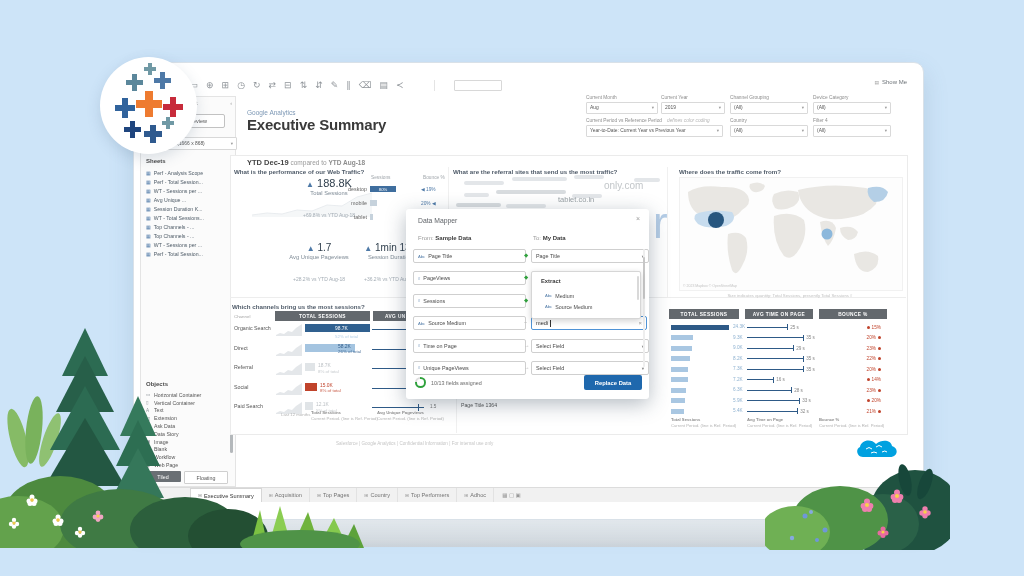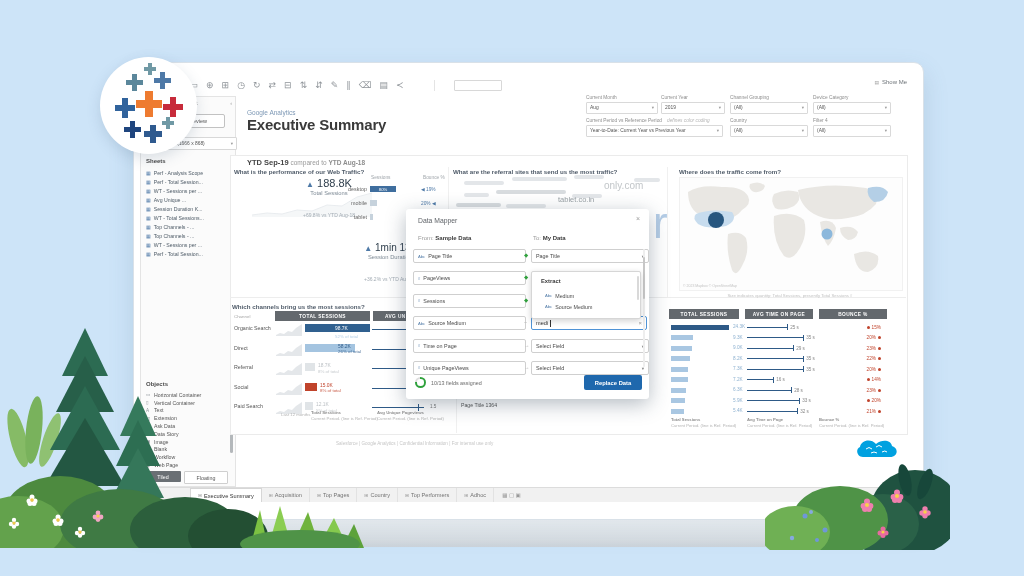--- a/index.html
+++ b/index.html
@@ -398,21 +398,21 @@
         </div>
     </div>
 
     <div class="dash-box"></div>
     <div class="div-h"></div>
     <div class="div-v1"></div>
     <div class="div-v2"></div>
     <div class="div-v3"></div>
 
     <div class="period">
-      <b>YTD Sep-19</b><span> compared to </span><span class="ref">YTD Aug-18</span>
+      <b>YTD Dec-19</b><span> compared to </span><span class="ref">YTD Aug-18</span>
     </div>
 
     <div class="question" style="left:100px;top:105px;">What is the performance of our Web Traffic?</div>
 
     <svg class="spark-faint" style="left:118px;top:128px;" width="120" height="26">
       <polygon points="0,24 15,22 30,23 45,19 60,20 75,14 90,15 105,6 120,2 120,26 0,26" fill="#eef1f4"></polygon>
       <polyline points="0,24 15,22 30,23 45,19 60,20 75,14 90,15 105,6 120,2" fill="none" stroke="#d7dde2" stroke-width="1"></polyline>
     </svg>
 
     <div class="kpi" style="left:130px;top:114px;width:130px;">
@@ -445,20 +445,25 @@
           <div style="position:relative;height:14px;">
             <div class="dev-row" style="top:2px;">
               <span class="dev-label">tablet</span>
               <span class="dev-bar light" style="width: 3px;"></span>
             </div>
             <span class="dev-bounce" style="top:3px;"></span>
           </div>
         </div>
     </div>
 
+    <div class="kpi kpi2" style="left:140px;top:179px;width:90px;">
+      <div class="kpi-num"><span class="kpi-tri">▲</span> <span>1.7</span></div>
+      <div class="kpi-label">Avg Unique Pageviews</div>
+      <div class="kpi-delta">+28.2% vs YTD Aug-18</div>
+    </div>
     <div class="kpi kpi2" style="left:200px;top:179px;width:112px;">
       <div class="kpi-num"><span class="kpi-tri">▲</span> <span>1min 13s</span></div>
       <div class="kpi-label">Session Duration</div>
       <div class="kpi-delta">+36.2% vs YTD Aug-18</div>
     </div>
 
     <div class="question" style="left:319px;top:105px;">What are the referral sites that send us the most traffic?</div>
     <div class="wc-blur" style="left:330px;top:118px;width:40px;"></div>
     <div class="wc-blur" style="left:378px;top:114px;width:55px;"></div>
     <div class="wc-blur" style="left:440px;top:112px;width:30px;"></div>

